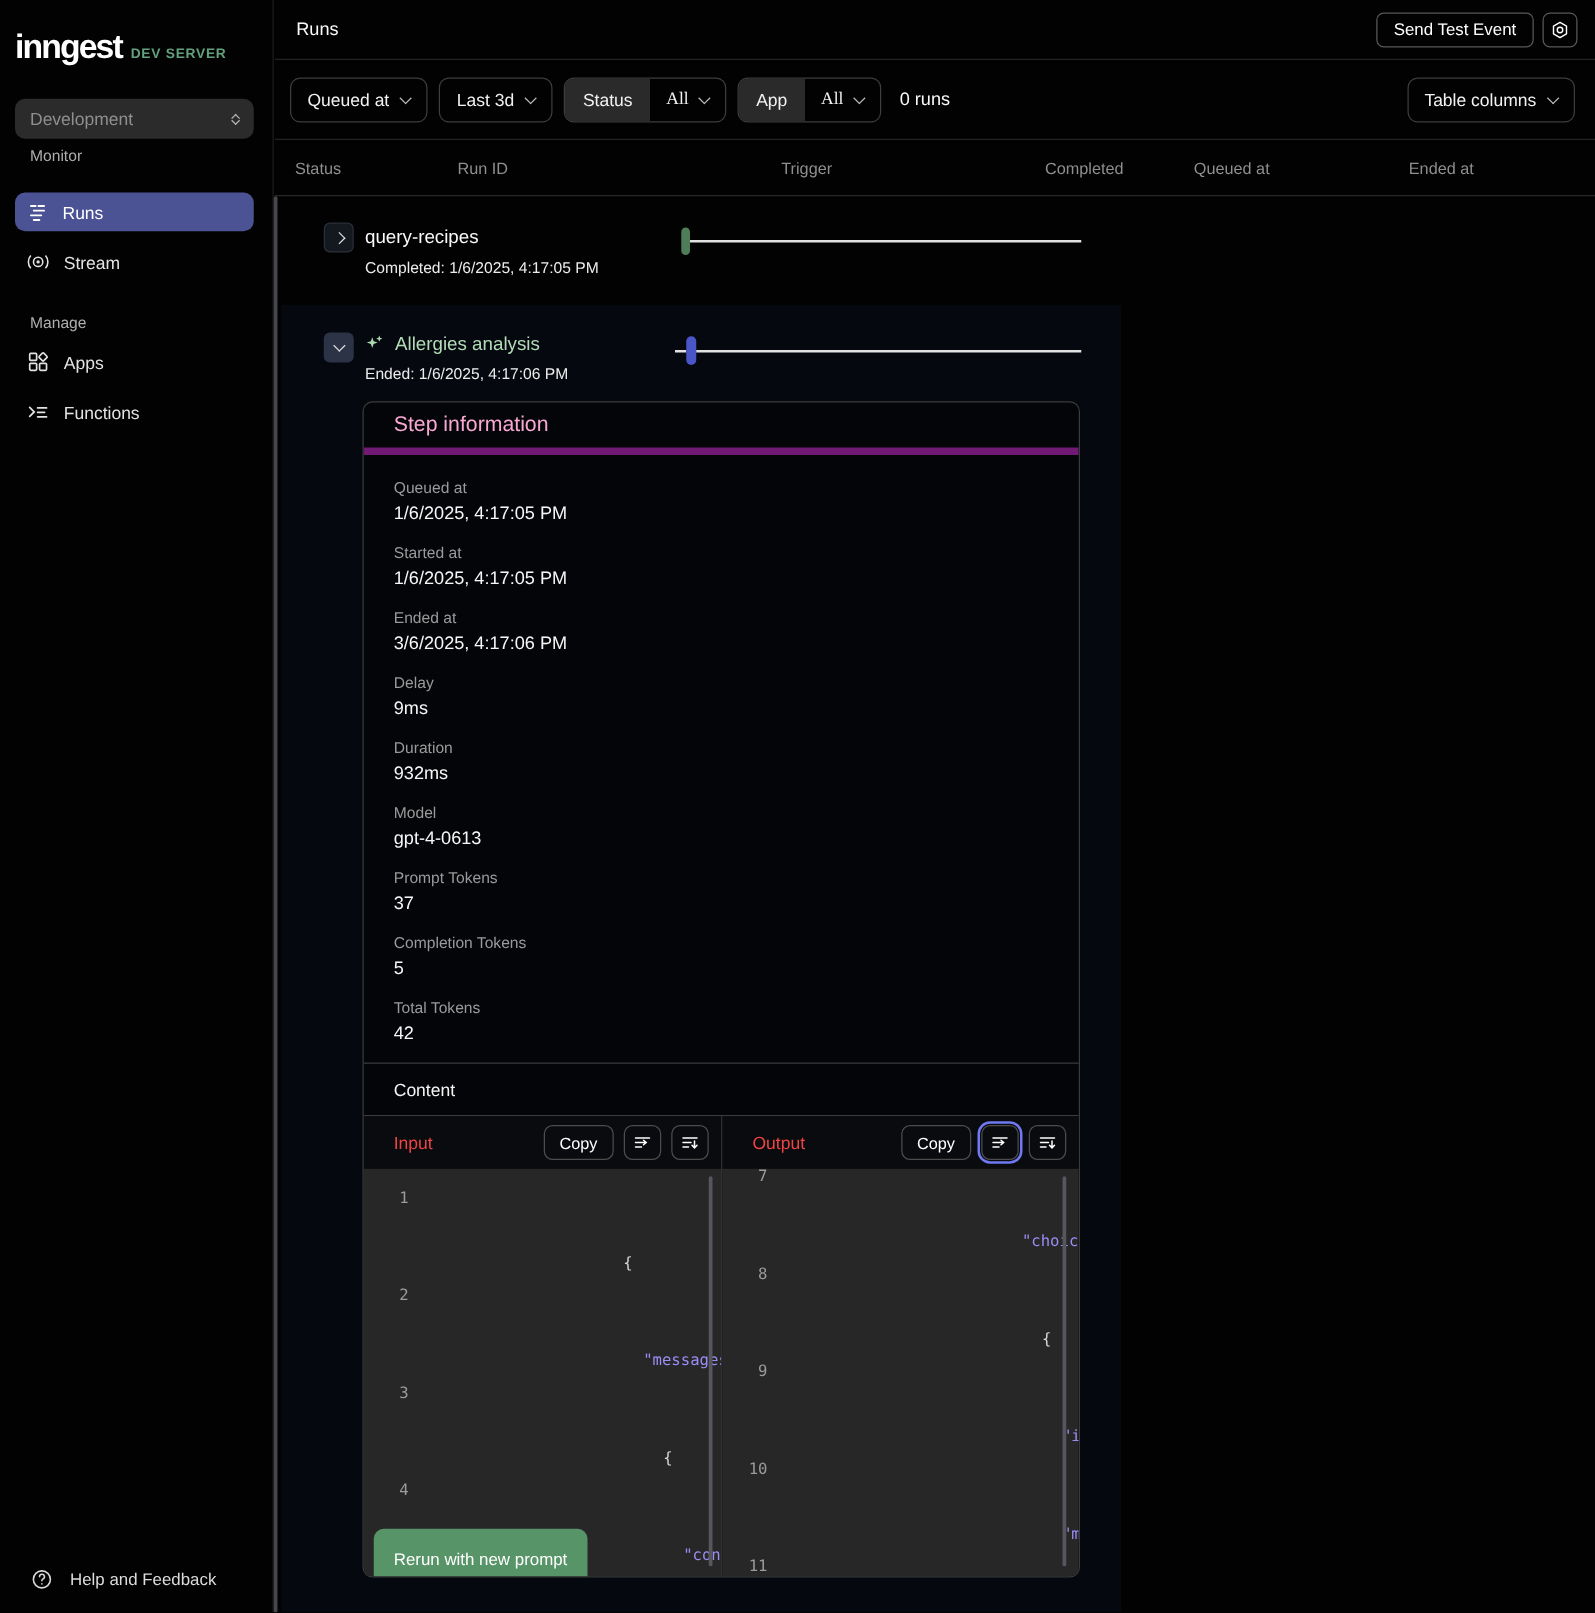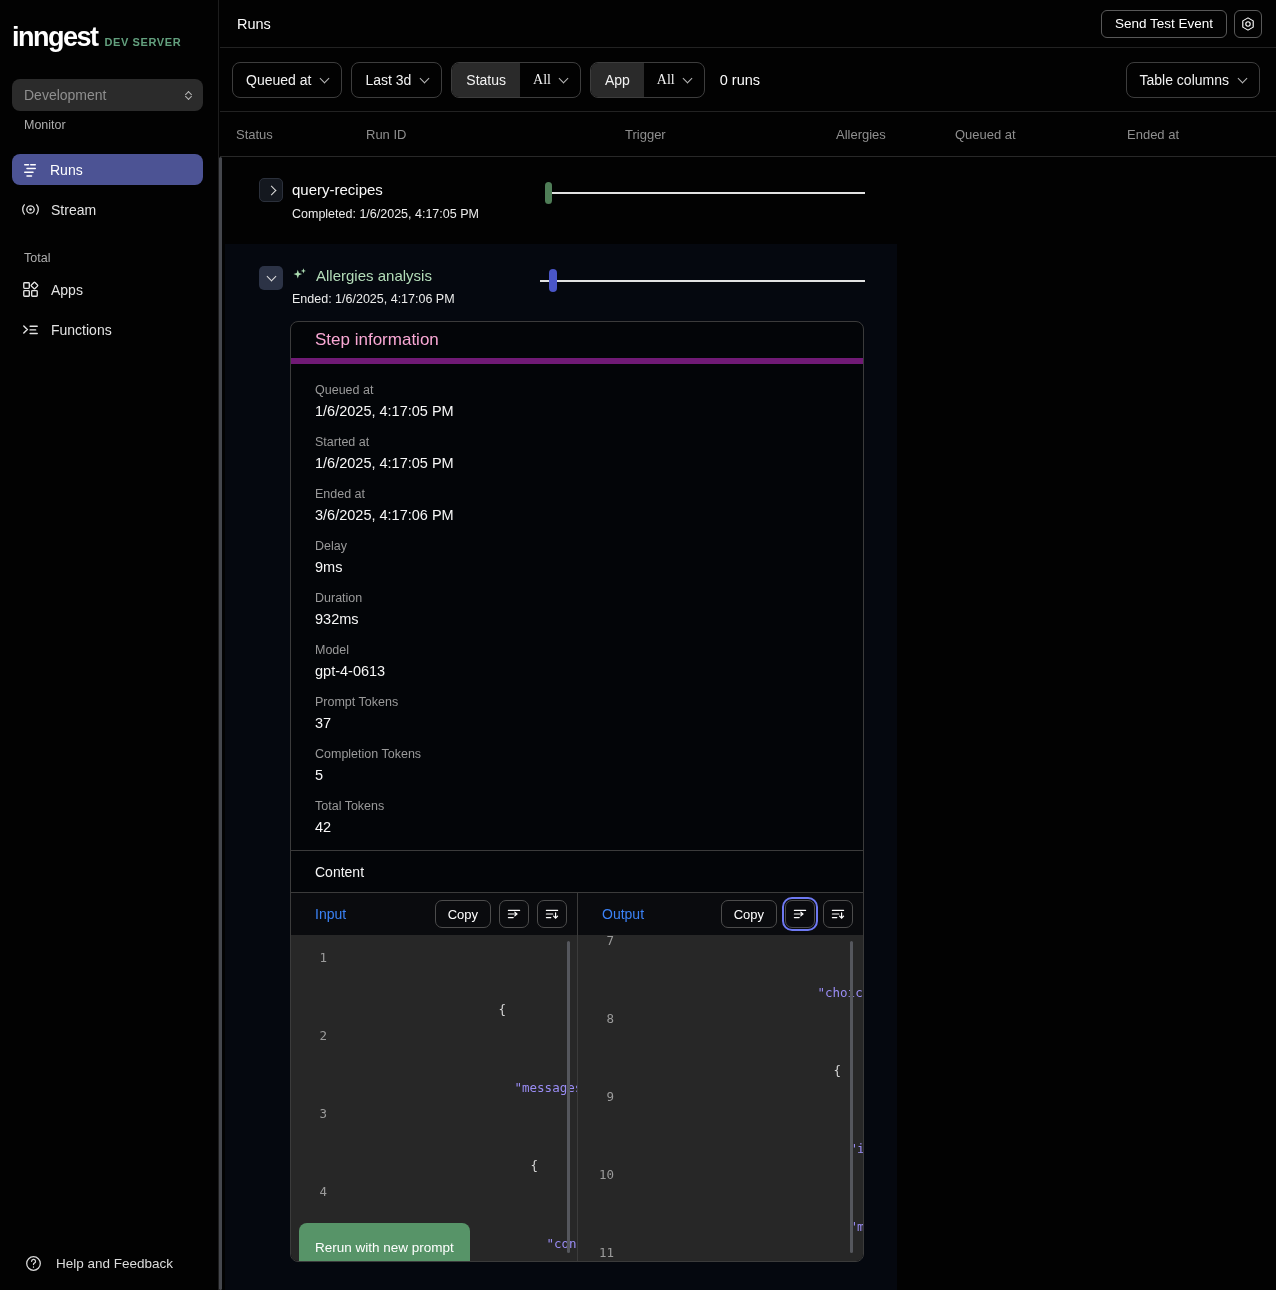--- a/index.html
+++ b/index.html
@@ -69,21 +69,21 @@
   .pair { height:52px; }
   .pair .lab { font-size:12.5px; color:#9a9a9a; margin-bottom:6px; }
   .pair .val { font-size:14.5px; color:#f7f7f7; }
   .content-h { position:absolute; left:0; right:0; top:528px; height:43px; border-top:1px solid #3b3b3b; border-bottom:1px solid #3b3b3b;
     display:flex; align-items:center; padding:0 24px; font-size:14px; color:#f5f5f5; }
   .io { position:absolute; left:0; right:0; top:571px; bottom:0; display:flex; }
   .io-col { position:relative; }
   .io-col.in { width:286px; }
   .io-col.out { flex:1; border-left:1px solid #3b3b3b; }
   .io-h { height:42px; display:flex; align-items:center; padding:0 10px 0 24px; gap:8px; background:#0a0b0e; }
-  .io-title { font-size:14px; color:#3b82f6; margin-right:auto; }
+  .io-title { font-size:14px; color:#ef4444; margin-right:auto; }
   .copy-btn { height:28px; padding:0 12px; border:1px solid #4c4c4c; border-radius:7px; font-size:13px; color:#fff;
     display:flex; align-items:center; background:transparent; cursor:pointer; }
   .ico-btn { width:30px; height:28px; border:1px solid #4c4c4c; border-radius:7px; display:flex; align-items:center; justify-content:center; cursor:pointer; flex-shrink:0; }
   .ico-btn.active { outline:2px solid #6e79f2; outline-offset:1px; }
   .code-area { position:absolute; top:42px; left:0; right:0; bottom:0; background:#272727; overflow:hidden;
     font-family:"DejaVu Sans Mono", monospace; font-size:12.5px; line-height:26px; color:#d6d6d6; }
   .code-inner { padding-top:10px; }
   .code-inner.scrolled { padding-top:0; margin-top:-7px; }
   .cl { display:flex; white-space:pre; }
   .ln { width:24px; text-align:right; color:#9b9b9b; flex-shrink:0; margin:0 13px 0 12px; }
@@ -123,21 +123,21 @@
 
     <div class="nav-item" style="top:194px">
       <svg width="19" height="19" viewBox="0 0 24 24" fill="none" stroke="#e3e3e3" stroke-width="1.6">
         <circle cx="12" cy="12" r="1.7" fill="#e3e3e3" stroke="none"></circle>
           <circle cx="12" cy="12" r="4.7"></circle>
         <path d="M4.6 5.6a9.6 9.6 0 0 0 0 12.8 M19.4 5.6a9.6 9.6 0 0 1 0 12.8"></path>
         </svg>
       <span>Stream</span>
     </div>
 
-    <div class="side-label" style="top:251px">Total</div>
+    <div class="side-label" style="top:251px">Manage</div>
 
     <div class="nav-item" style="top:274px">
       <svg width="19" height="19" viewBox="0 0 24 24" fill="none" stroke="#e3e3e3" stroke-width="1.7">
         <rect x="3.5" y="3.5" width="7" height="7" rx="1"></rect>
         <rect x="13.8" y="3.8" width="6.4" height="6.4" rx="1" transform="rotate(45 17 7)"></rect>
         <rect x="3.5" y="13.5" width="7" height="7" rx="1"></rect>
         <rect x="13.5" y="13.5" width="7" height="7" rx="1"></rect>
         </svg>
       <span>Apps</span>
     </div>
@@ -200,21 +200,21 @@
       <div class="pill simple tc-pill">
         <span>Table columns</span>
         <span class="cv down"></span>
       </div>
     </div>
 
     <div class="table-hdr">
       <span class="th">Status</span>
       <span class="th">Run ID</span>
       <span class="th">Trigger</span>
-      <span class="th">Allergies</span>
+      <span class="th">Completed</span>
       <span class="th">Queued at</span>
       <span class="th">Ended at</span>
     </div>
 
     <div class="row1">
       <div class="expander" style="left:39px; top:21px">
         <span class="cv" style="transform:rotate(-45deg); border-color:#dedede"></span>
       </div>
       <span class="row-name" style="left:72px; top:24px">query-recipes</span>
       <span class="row-sub" style="left:72px; top:50px">Completed: 1/6/2025, 4:17:05 PM</span>

